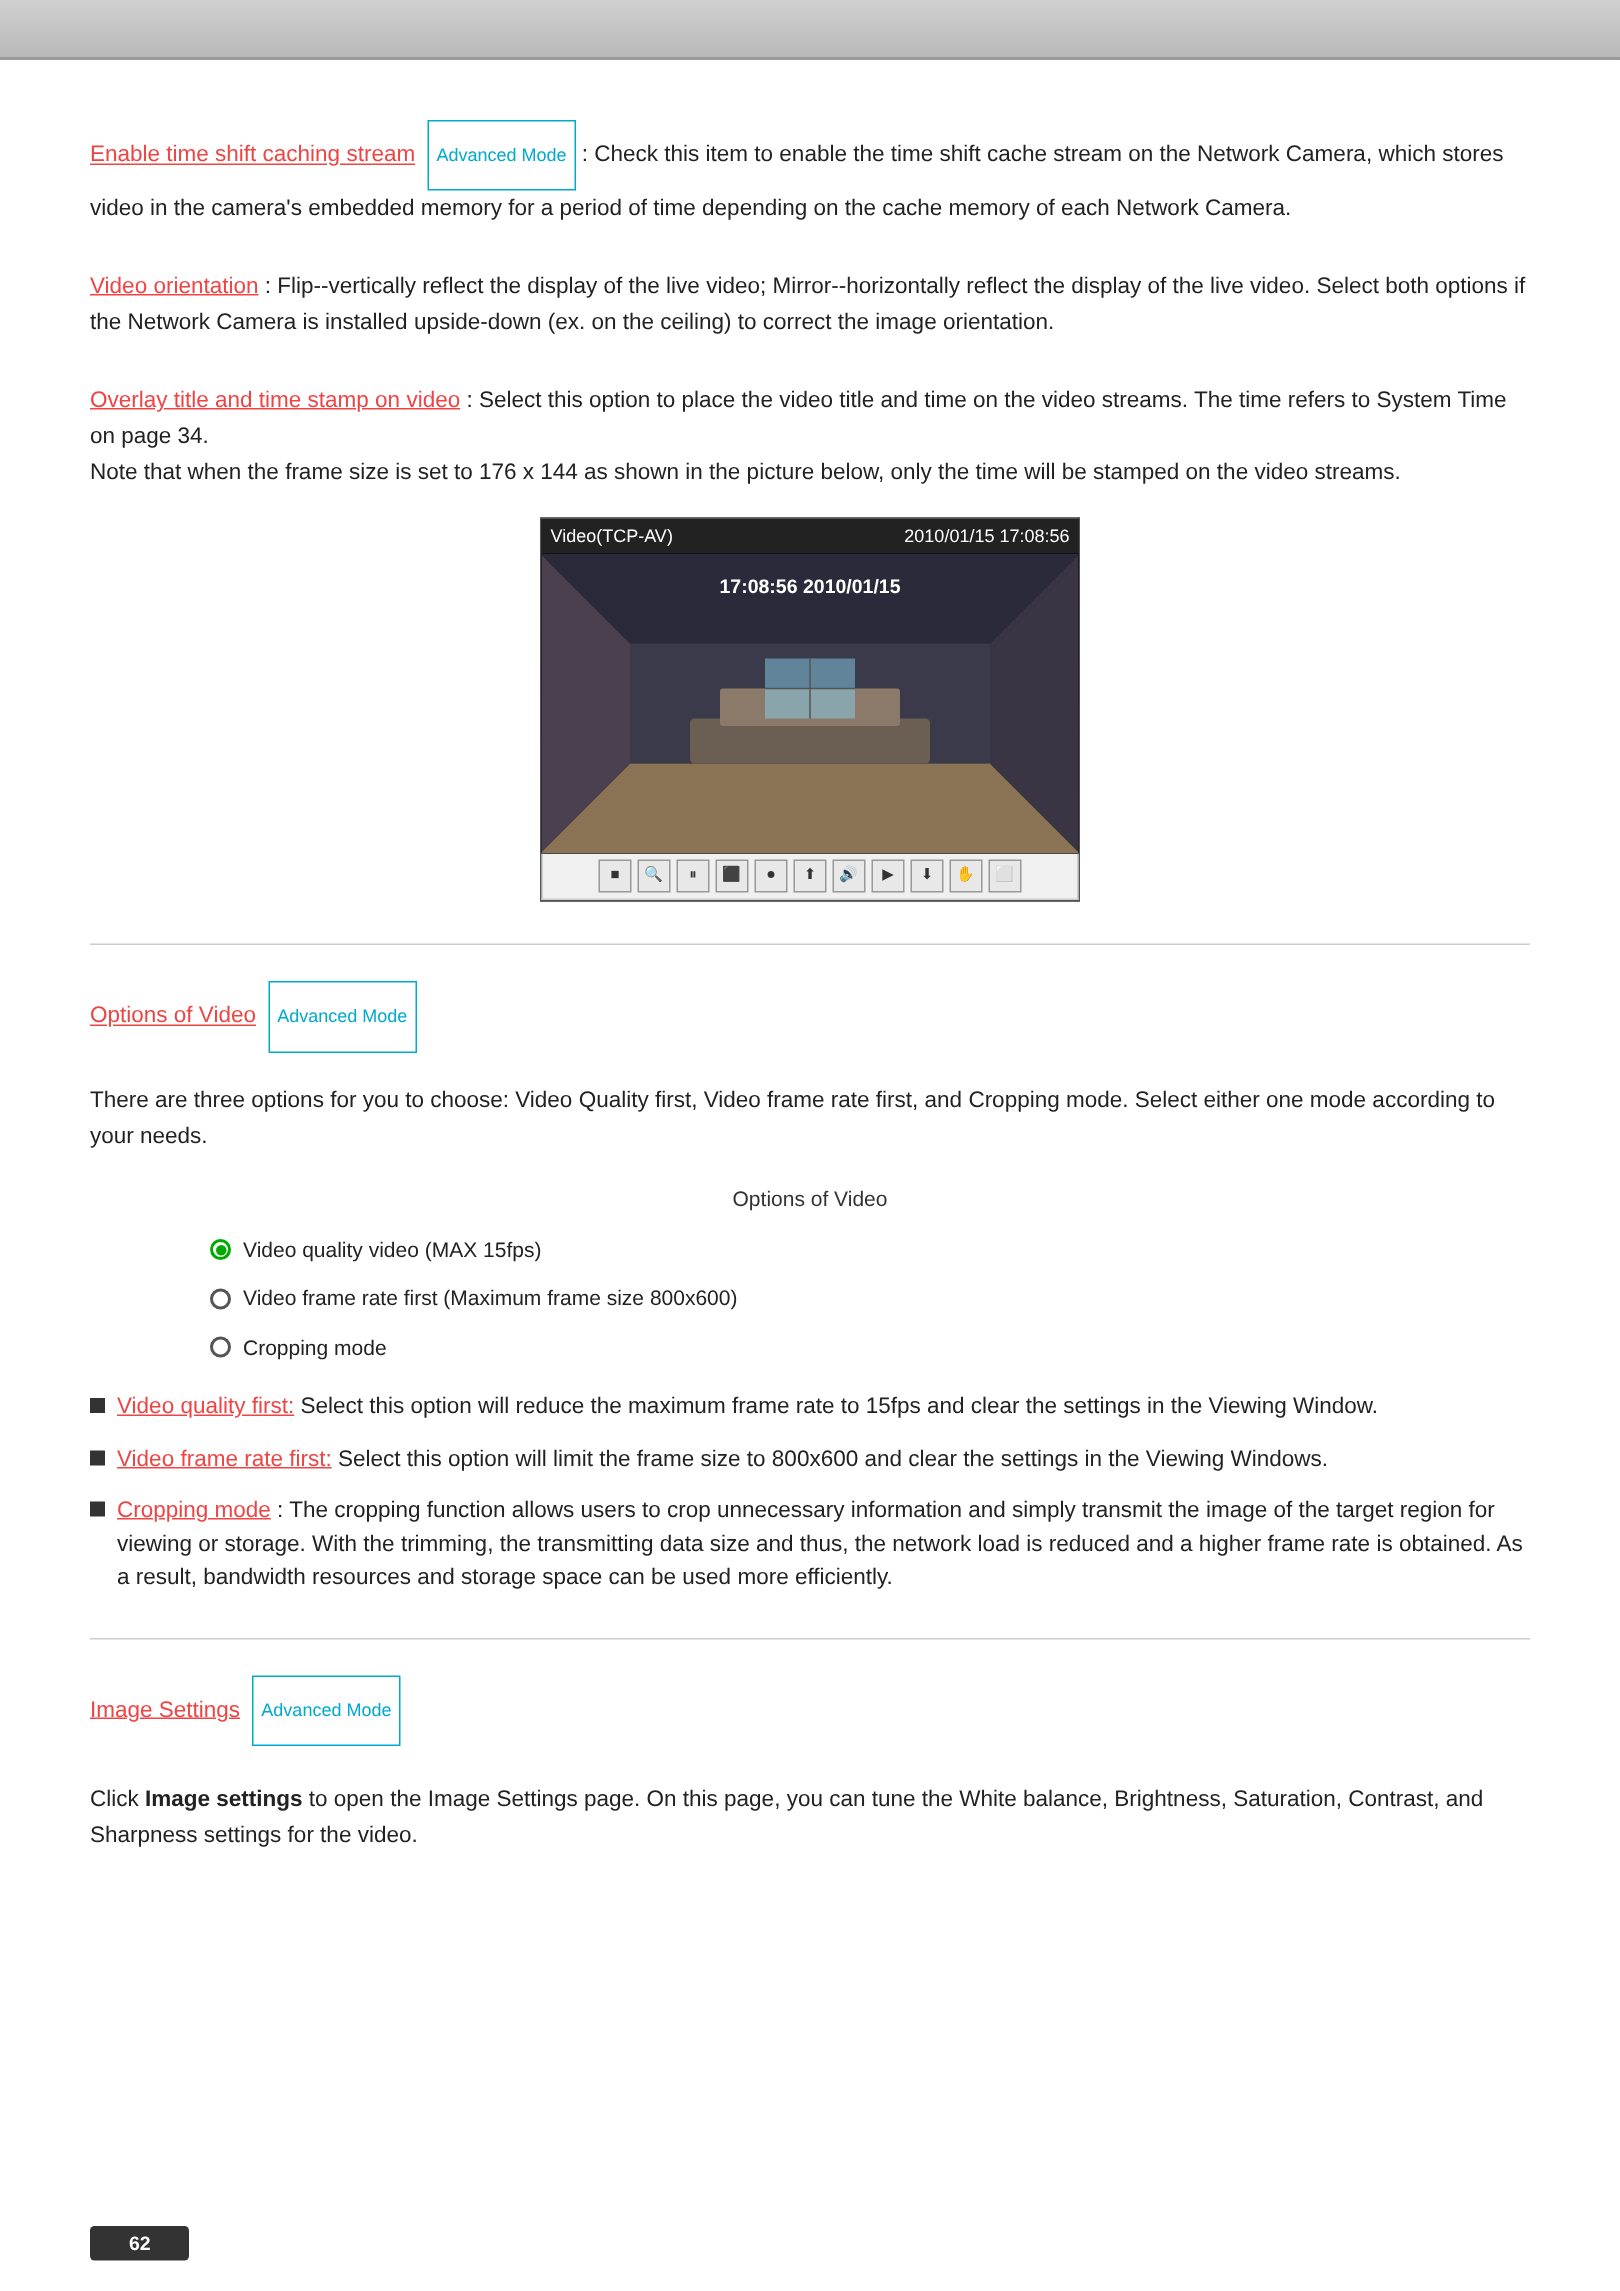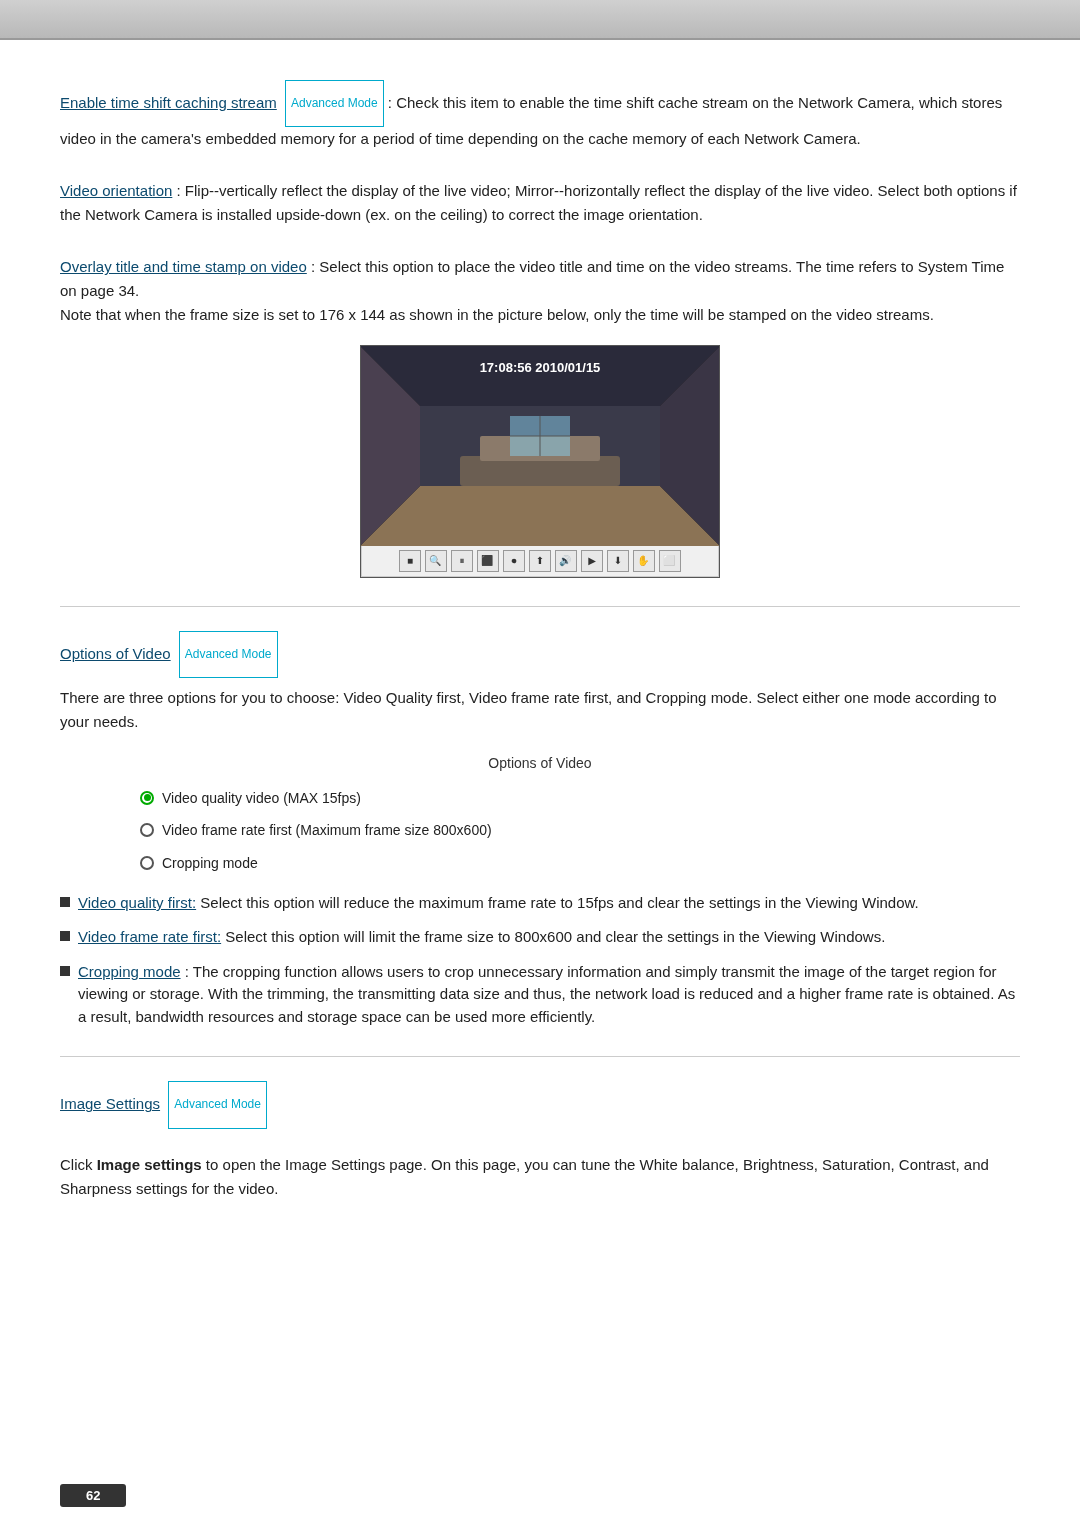--- a/index.html
+++ b/index.html
@@ -20,21 +20,21 @@
     }
     .content {
       padding: 40px 60px 80px 60px;
     }
     .section {
       margin-bottom: 28px;
       line-height: 1.6;
     }
     .underline-link {
       text-decoration: underline;
-      color: #0c4a6e;
+      color: #ef4444;
     }
     .advanced-badge {
       display: inline-block;
       border: 1.5px solid #00aacc;
       color: #00aacc;
       font-size: 12px;
       padding: 13px 5px;
       margin-left: 4px;
       vertical-align: middle;
       white-space: nowrap;
@@ -201,20 +201,24 @@
 
   <div class="section">
     <span class="underline-link">Overlay title and time stamp on video</span>
     <span>: Select this option to place the video title and time on the video streams. The time refers to System Time on page 34.</span>
     <br>
     <span>Note that when the frame size is set to 176 x 144 as shown in the picture below, only the time will be stamped on the video streams.</span>
 
     
     <div class="video-container">
       <div class="video-frame">
+        <div class="video-titlebar">
+          <span>Video(TCP-AV)</span>
+          <span>2010/01/15 17:08:56</span>
+        </div>
         <div class="video-screen">
           <div class="room-sim">
             
             <svg width="100%" height="100%" viewBox="0 0 360 200" preserveAspectRatio="xMidYMid slice">
 
               <rect width="360" height="200" fill="#1a1a1a"></rect>
 
               <polygon points="0,0 360,0 300,60 60,60" fill="#2a2a3a"></polygon>
 
               <polygon points="60,60 300,60 300,140 60,140" fill="#3a3a4a"></polygon>
@@ -252,21 +256,21 @@
     </div>
   </div>
 
   <hr class="section-divider">
 
   <div class="section">
     <div>
       <span class="underline-link">Options of Video</span>
       <span class="advanced-badge">Advanced Mode</span>
     </div>
-    <p style="margin-top:8px;">There are three options for you to choose: Video Quality first, Video frame rate first, and Cropping mode. Select either one mode according to your needs.</p>
+    <p style="margin-top:20px;">There are three options for you to choose: Video Quality first, Video frame rate first, and Cropping mode. Select either one mode according to your needs.</p>
 
     <div class="options-section">
       <div class="options-title">Options of Video</div>
 
       <div class="radio-option">
         <div class="radio-circle selected">
           <div></div>
         </div>
         <span>Video quality video (MAX 15fps)</span>
       </div>

